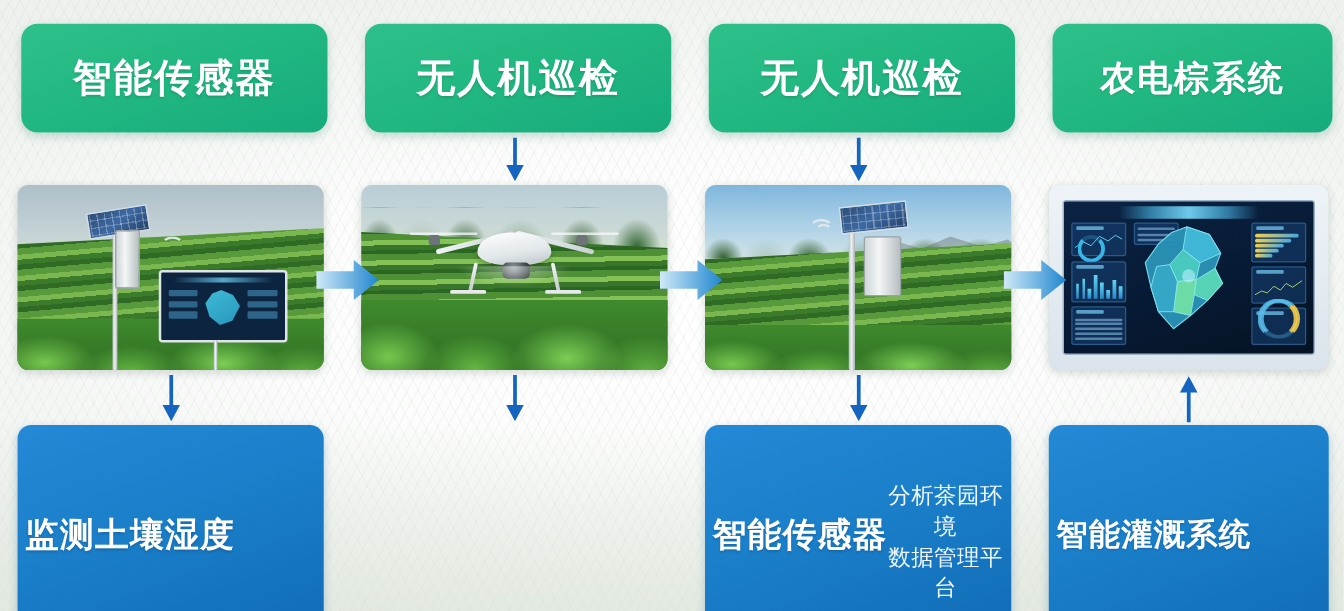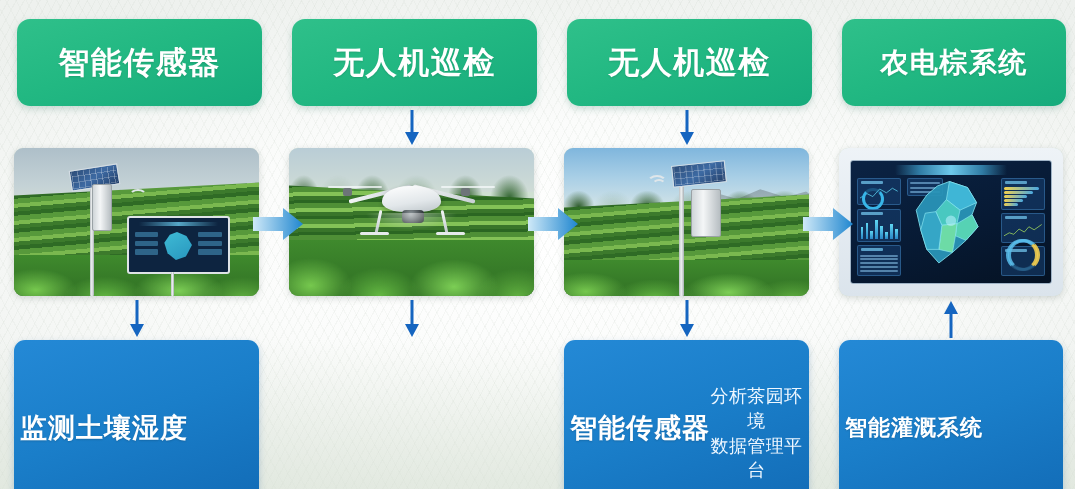--- a/index.html
+++ b/index.html
@@ -326,21 +326,21 @@
   .foot-card .title {
     color: #ffffff;
     font-size: 27px;
     font-weight: bold;
     letter-spacing: 1px;
     line-height: 1.12;
     text-align: center;
     text-shadow: 0 1px 2px rgba(0,0,0,0.16);
     white-space: nowrap;
   }
-  .col-3 .foot-card .title { font-size: 22px; }
+  .col-3 .foot-card .title { font-size: 25px; }
   .foot-card .sub {
     margin-top: 11px;
     color: #eef7ff;
     font-size: 18px;
     line-height: 1.38;
     text-align: center;
     letter-spacing: .4px;
     white-space: pre-line;
   }
   .col-3 .foot-card .sub { font-size: 17px; }

